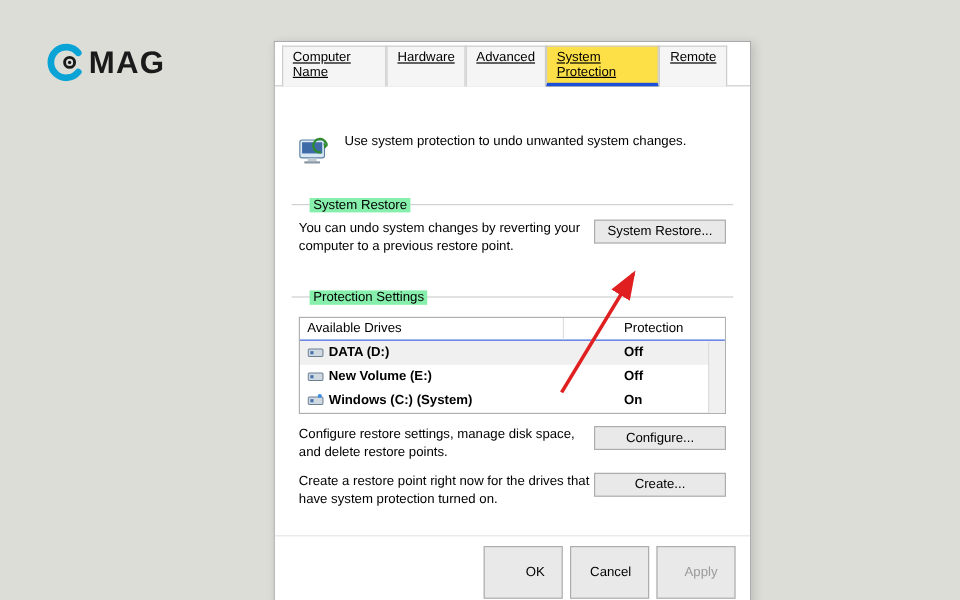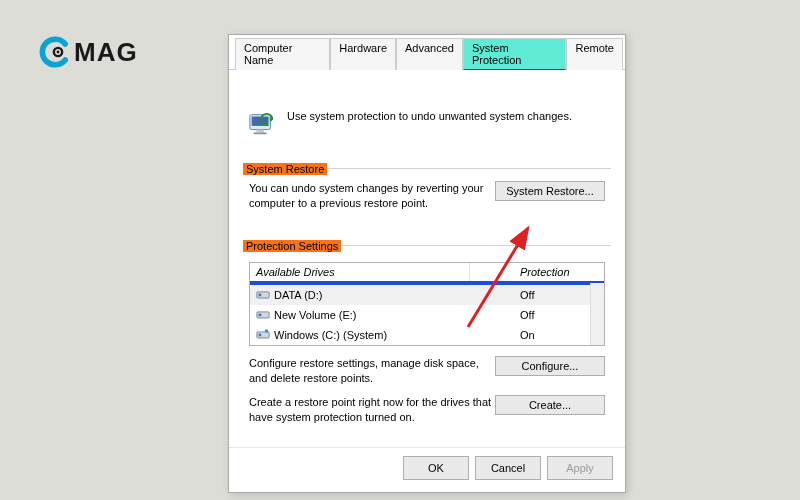--- a/index.html
+++ b/index.html
@@ -49,37 +49,38 @@
       font-size: 12px;
     }
     .titlebar .close {
       font-size: 14px;
       font-family: Arial, sans-serif;
       padding: 0 6px;
       cursor: default;
     }
     .tabs {
       display: flex;
-      padding: 2px 2px 0 6px;
+      padding: 2px 19px 0 6px;
       border-bottom: 1px solid #ccc;
       gap: 0;
+      text-decoration: underline;
     }
     .tab {
       padding: 3px 8px;
       border: 1px solid #ccc;
       border-bottom: none;
       background: #f5f5f5;
       font-size: 11px;
       position: relative;
       top: 1px;
       cursor: default;
     }
     .tab.active {
-      background: #5eead4;
-      border-bottom: 1px solid #1d4ed8;
+      background: #fde047;
+      border-bottom: 3px solid #1d4ed8;
     }
     .content {
       padding: 10px 14px 8px 14px;
     }
     .intro {
       display: flex;
       gap: 10px;
       padding: 6px 4px 14px 4px;
       align-items: flex-start;
       margin-top: 24px;
@@ -89,24 +90,24 @@
       height: 28px;
       flex-shrink: 0;
     }
     .intro-icon svg { width: 100%; height: 100%; }
     .group {
       margin-top: 4px;
     }
     .group-label {
       font-size: 11px;
       padding: 0 3px;
-      background: #f97316;
+      background: #86efac;
       position: relative;
       top: 7px;
-      left: 0;
+      left: 15px;
       display: inline-block;
     }
     .group-box {
       border-top: 1px solid #d0d0d0;
       padding: 12px 6px 8px 6px;
     }
     .row {
       display: flex;
       justify-content: space-between;
       align-items: flex-start;
@@ -128,30 +129,30 @@
       cursor: default;
     }
     .drives {
       border: 1px solid #b0b0b0;
       margin: 4px 0 10px 0;
       position: relative;
     }
     .drives-header {
       display: flex;
       background: #fff;
-      border-bottom: 4px solid #1d4ed8;
-      font-size: 11px;
-      font-style: italic;
+      border-bottom: 1px solid #1d4ed8;
+      font-size: 11px;
     }
     .dh-col1 { flex: 1; padding: 3px 6px; border-right: 1px solid #e0e0e0; }
     .dh-col2 { width: 90px; padding: 3px 6px; margin-left: 44px; }
     .drives-body { }
     .drive-row {
       display: flex;
       font-size: 11px;
+      font-weight: bold;
     }
     .drive-row.sel { background: #f0f0f0; }
     .dr-col1 { flex: 1; padding: 2px 6px; display: flex; align-items: center; gap: 4px; }
     .dr-col2 { width: 90px; padding: 4px 6px; }
     .drive-icon { width: 14px; height: 11px; flex-shrink: 0; }
     .drive-icon svg { width: 100%; height: 100%; display: block; }
     .scrollbar-stub {
       position: absolute;
       right: 0; top: 20px; bottom: 0;
       width: 14px;
@@ -159,21 +160,21 @@
       border-left: 1px solid #ddd;
     }
     .footer {
       display: flex;
       justify-content: flex-end;
       gap: 6px;
       padding: 8px 12px 12px 12px;
       border-top: 1px solid #e5e5e5;
       margin-top: 4px;
     }
-    .footer .btn { min-width: 66px; padding: 5px 14px; }
+    .footer .btn { min-width: 66px; padding: 15px 14px; text-align: right; }
     .btn.disabled { color: #9a9a9a; }
     .arrow {
       position: absolute;
       left: 456px;
       top: 222px;
       pointer-events: none;
     }
   </style>
 </head>
 <body>

